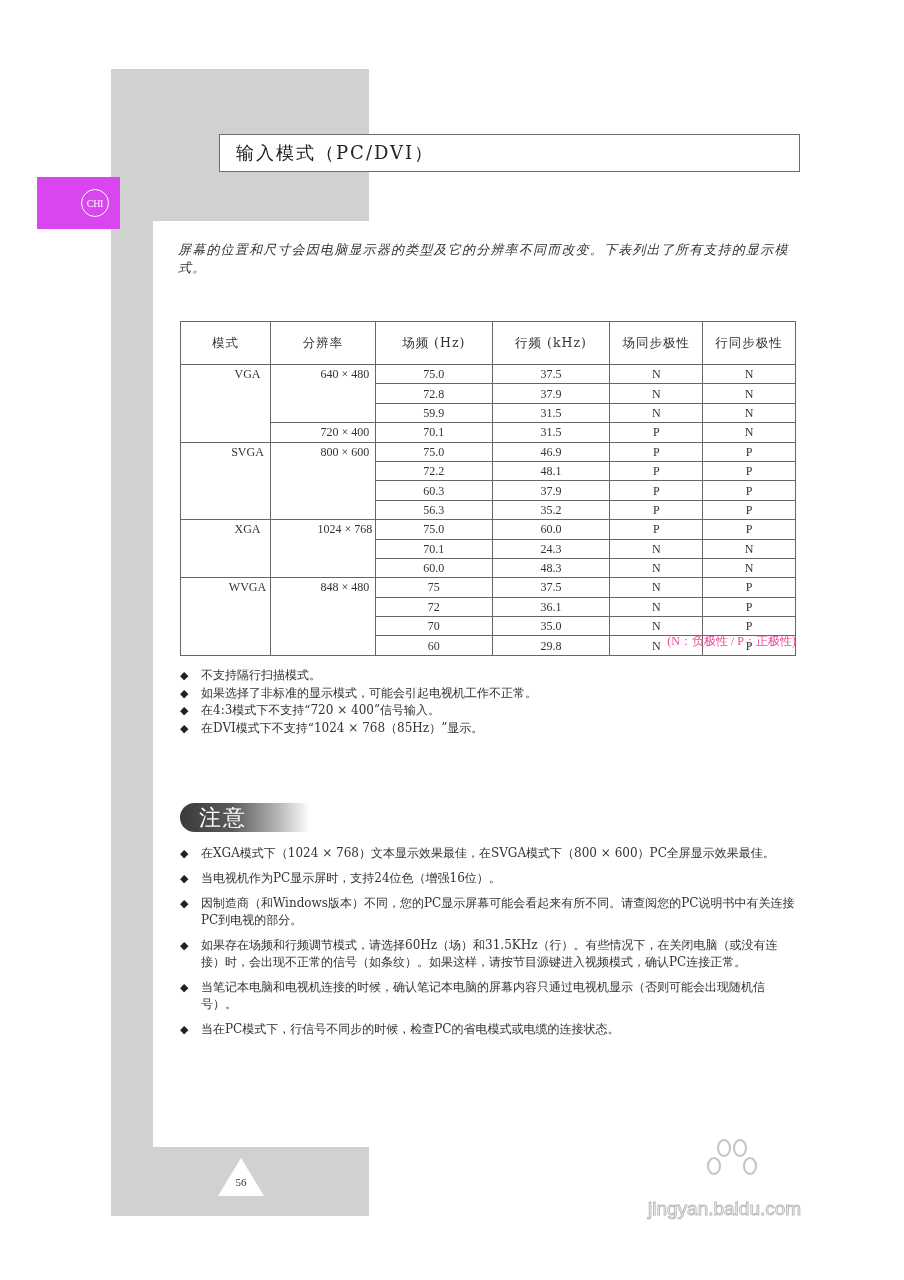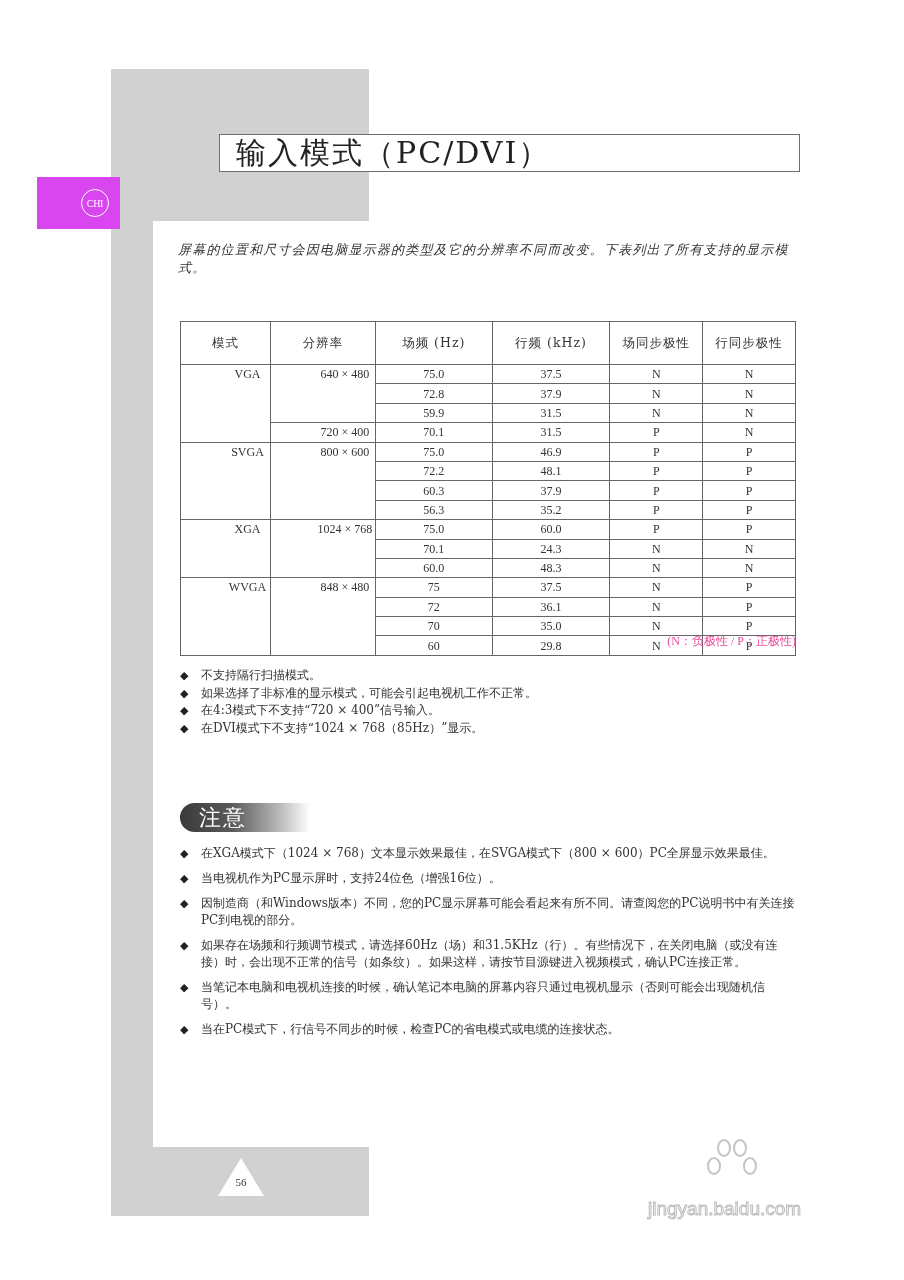--- a/index.html
+++ b/index.html
@@ -10,21 +10,21 @@
   #gray-top { left: 111px; top: 69px; width: 258px; height: 152px; }
   #gray-strip { left: 111px; top: 69px; width: 42px; height: 1080px; }
   #gray-bottom { left: 111px; top: 1147px; width: 258px; height: 69px; }
 
   #lang-tab { position: absolute; left: 37px; top: 177px; width: 83px; height: 52px; background: #d946ef; }
   #lang-badge { position: absolute; left: 44px; top: 12px; width: 28px; height: 28px; border: 1.5px solid #fff; border-radius: 50%;
     color: #fff; font-family: "Liberation Serif", serif; font-size: 10px; display: flex; align-items: center; justify-content: center; letter-spacing: -0.3px; }
 
   #title-box { position: absolute; left: 219px; top: 134px; width: 581px; height: 38px; background: #fff; border: 1.5px solid #6e6e6e;
     padding-left: 16px; display: flex; align-items: center; }
-  #title-text { font-family: "DejaVu Serif", serif; font-size: 30px; color: #222; letter-spacing: 2px; }
+  #title-text { font-family: "DejaVu Serif", serif; font-size: 18px; color: #222; letter-spacing: 2px; }
 
   #intro { position: absolute; left: 178px; top: 241px; width: 622px; font-size: 13px; line-height: 18px; font-style: italic; color: #333; letter-spacing: 1.2px; }
 
   #mode-table { position: absolute; left: 180px; top: 290px; width: 616px; border-collapse: collapse; border: 1.8px solid #444; font-family: "Liberation Serif", serif; font-size: 12px; color: #333; margin-top: 31px; }
   #mode-table th, #mode-table td { border: 1px solid #666; text-align: center; font-weight: normal; }
   #mode-table th { height: 43px; font-family: "DejaVu Serif", serif; font-size: 12.5px; letter-spacing: 1px; color: #333; }
   #mode-table td { height: 19.4px; line-height: 18px; padding: 0; }
   #mode-table td.group { vertical-align: top; padding-top: 0px; padding-left: 44px; }
 
   #legend { position: absolute; right: 108px; top: 633px; font-size: 12px; color: #ec4899; font-family: "Liberation Serif", serif; }

